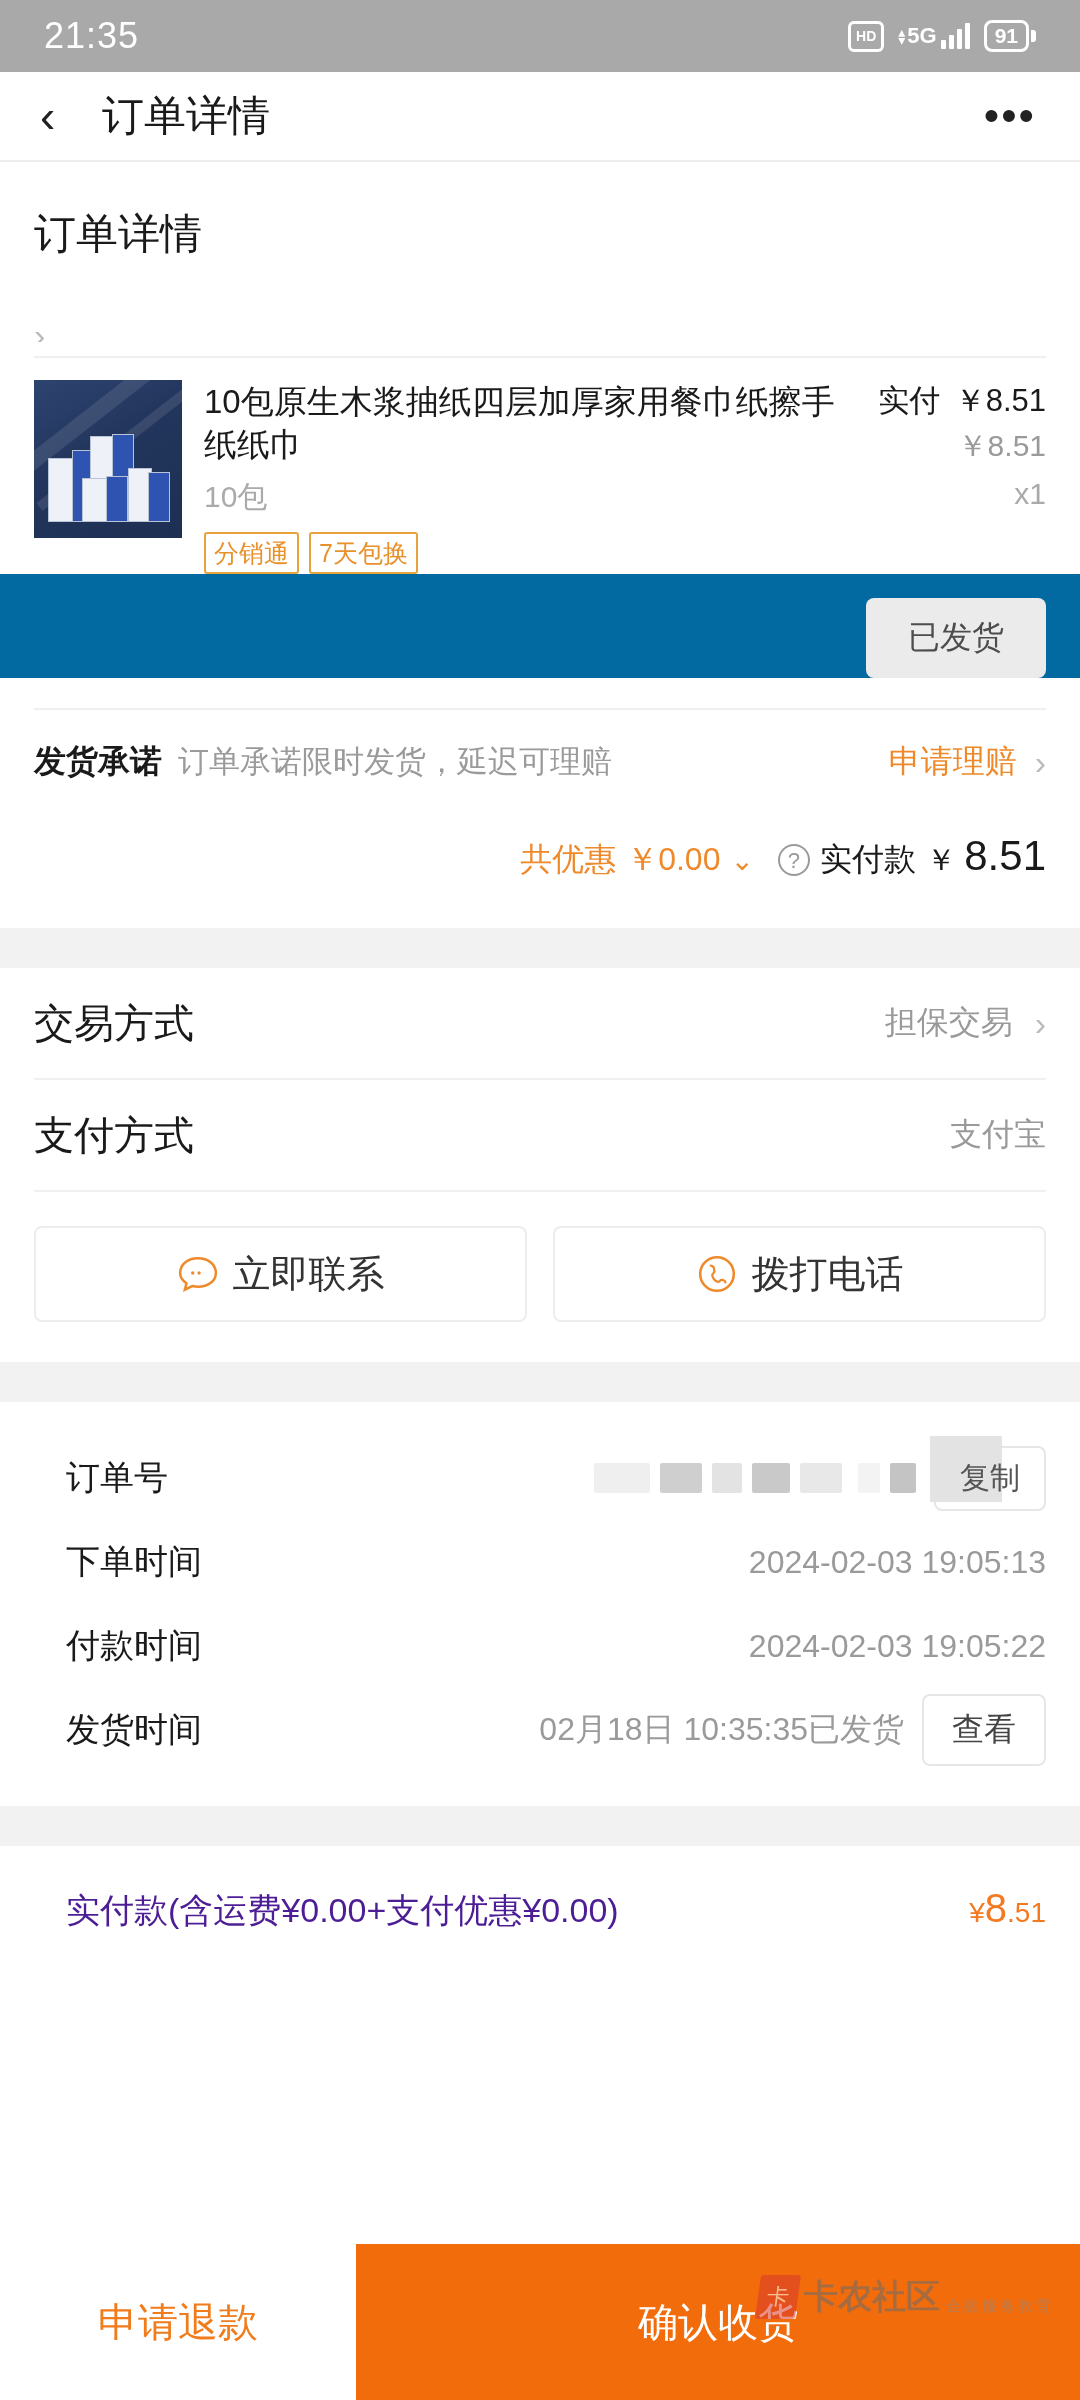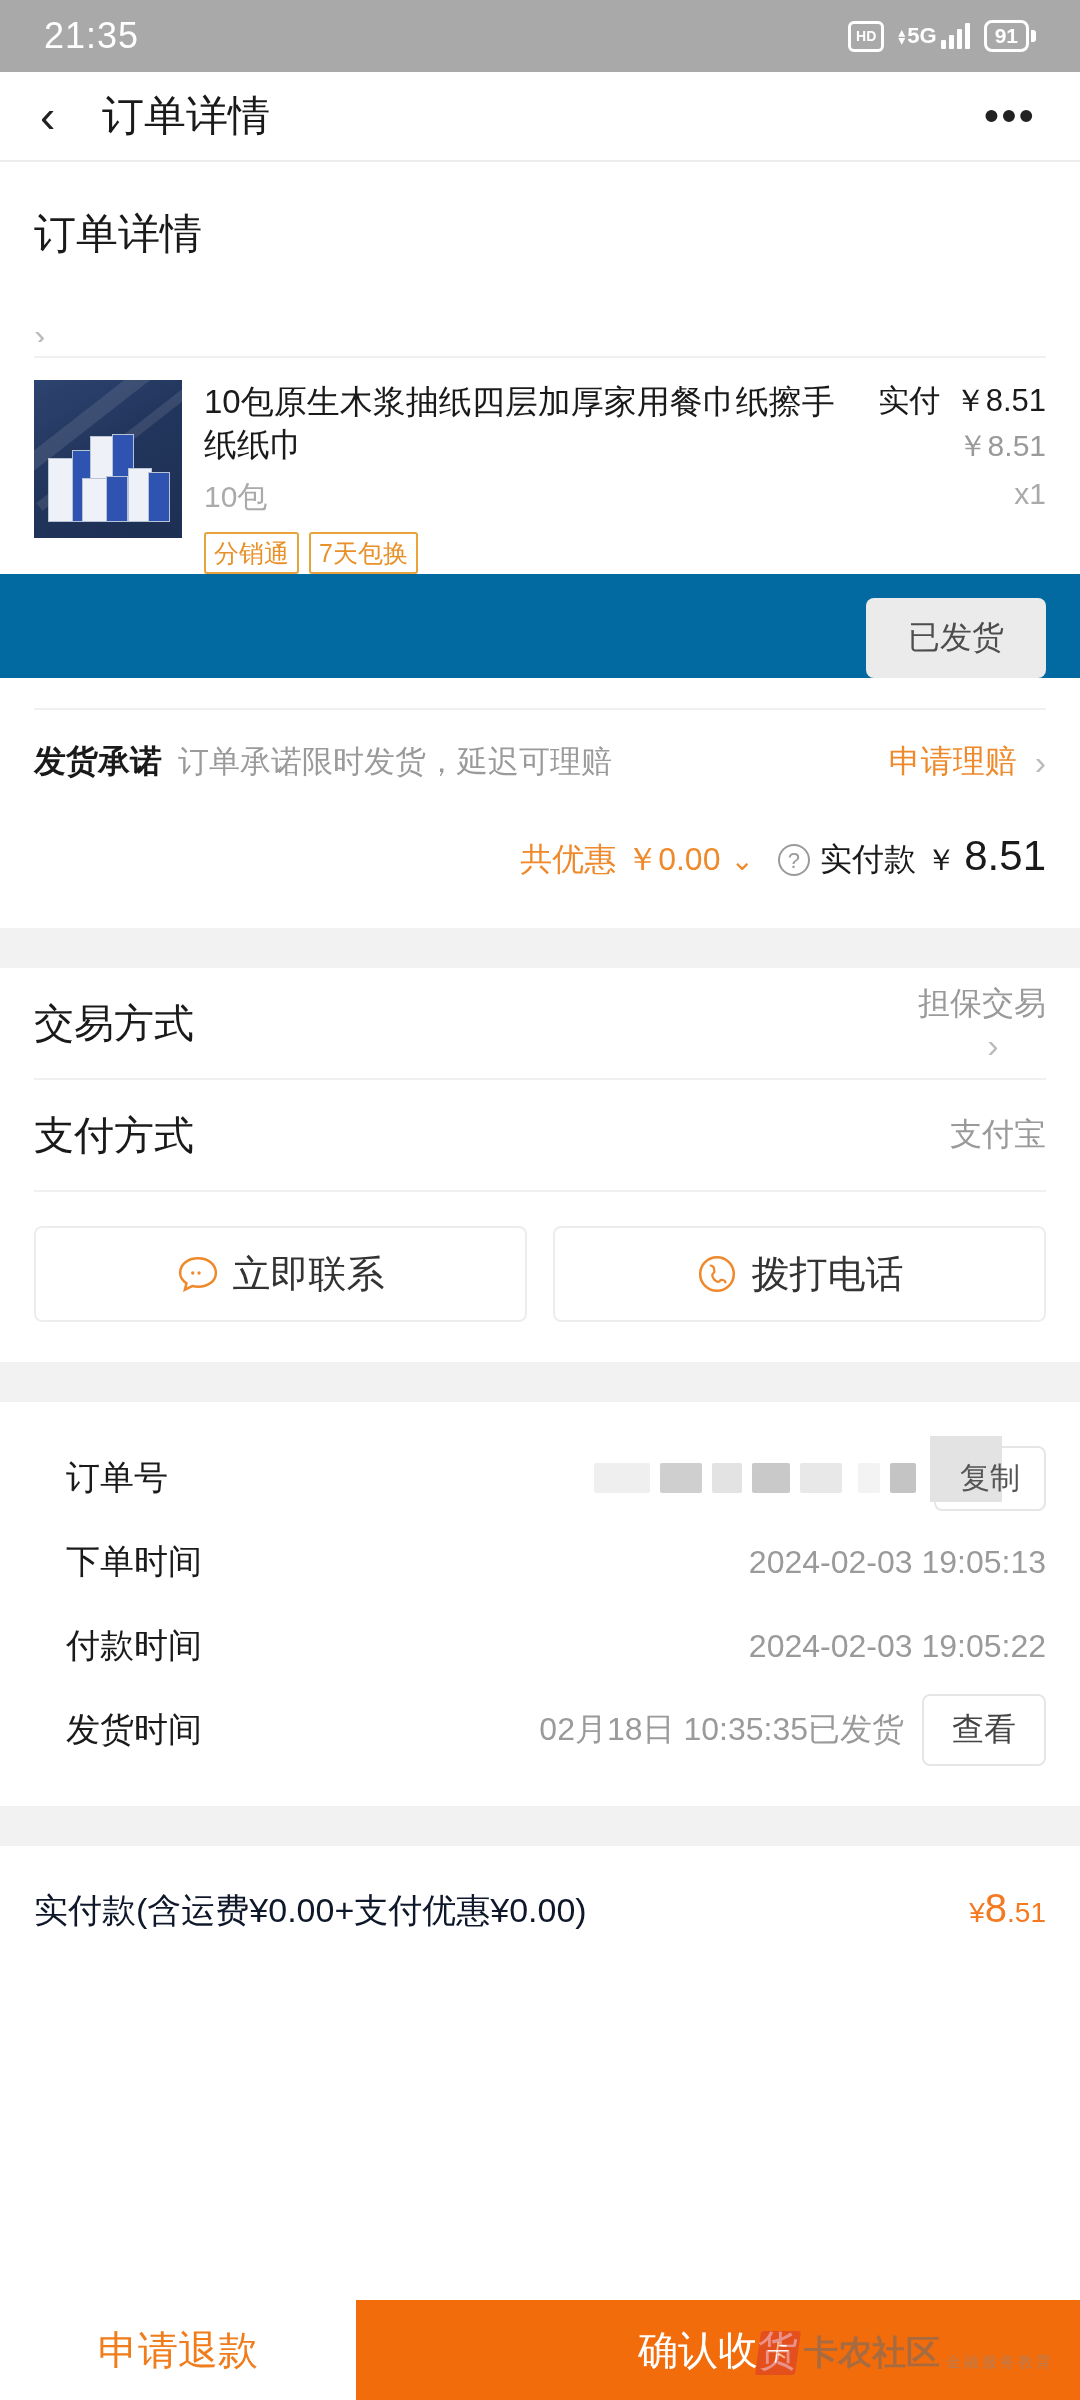--- a/index.html
+++ b/index.html
@@ -120,21 +120,21 @@
   .pay-amt{ font-size:30px; color:#1a1a1a; }
   .pay-amt b{ font-size:42px; font-weight:normal; }
 
   .gap-block{ height:40px; background:#f2f2f2; }
 
   
   .info-sect{ background:#fff; padding:0 34px; }
   .info-row{ height:110px; display:flex; align-items:center; justify-content:space-between; }
   .info-key{ font-size:40px; color:#1a1a1a; }
   .info-val{ font-size:32px; color:#9a9a9a; }
-  .info-val-wrap{ display:flex; align-items:center;flex-direction:column; }
+  .info-val-wrap{ display:flex; align-items:center; }
   .hr-inner{ height:2px; background:#f0f0f0; }
 
   
   .contact-wrap{ background:#fff; padding:34px 34px 40px 34px; display:flex; gap:26px; }
   .contact-btn{
     flex:1; border:2px solid #ededed; border-radius:8px; height:96px;
     display:flex; align-items:center; justify-content:center; gap:14px;
     background:#fff;
   }
   .contact-label{ font-size:38px; color:#333333; }
@@ -156,27 +156,27 @@
   .view-btn{
     border:2px solid #e6e6e6; border-radius:8px; font-size:32px; color:#444;
     padding:12px 28px; background:#fff;
   }
 
   
   .total-row{
     background:#fff; display:flex; align-items:baseline; justify-content:space-between;
     padding:40px 34px 38px 34px;
   }
-  .total-label{ font-size:34px; color:#0f172a; }
+  .total-label{ font-size:34px; color:#4c1d95;margin-left:32px; }
   .total-amt{ color:#f47920; font-size:28px; }
   .total-amt b{ font-size:40px; font-weight:normal; }
 
   
   .bottom-bar{
-    position:absolute; left:0; bottom:0; width:1080px; height:100px; display:flex;
+    position:absolute; left:0; bottom:0; width:1080px; height:156px; display:flex;
   }
   .bb{ display:flex; align-items:center; justify-content:center; font-size:40px; position:relative; }
   .bb-refund{ flex:0 0 356px; background:#ffffff; color:#f07c1c; }
   .bb-extend{ flex:0 0 356px; background:#fce5d2; color:#f07c1c; }
   .bb-confirm{ flex:1; background:#f36c0c; color:#ffffff; }
   .home-ind{
     position:absolute; bottom:14px; left:50%; transform:translateX(-50%);
     width:352px; height:12px; background:#8a8a8a; border-radius:8px; opacity:.85;
   }
   .watermark{

